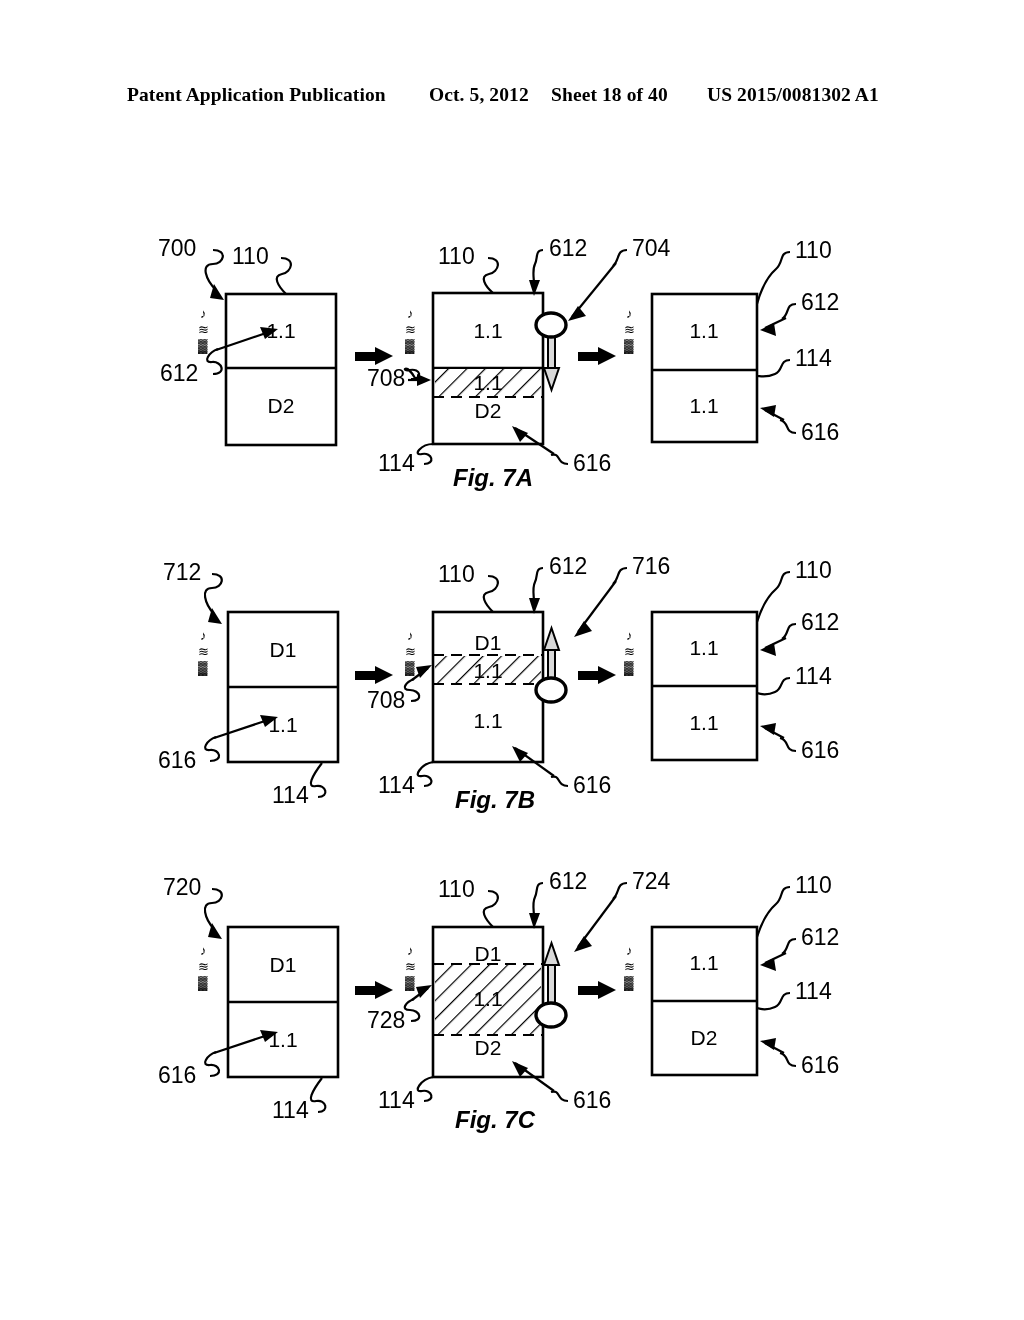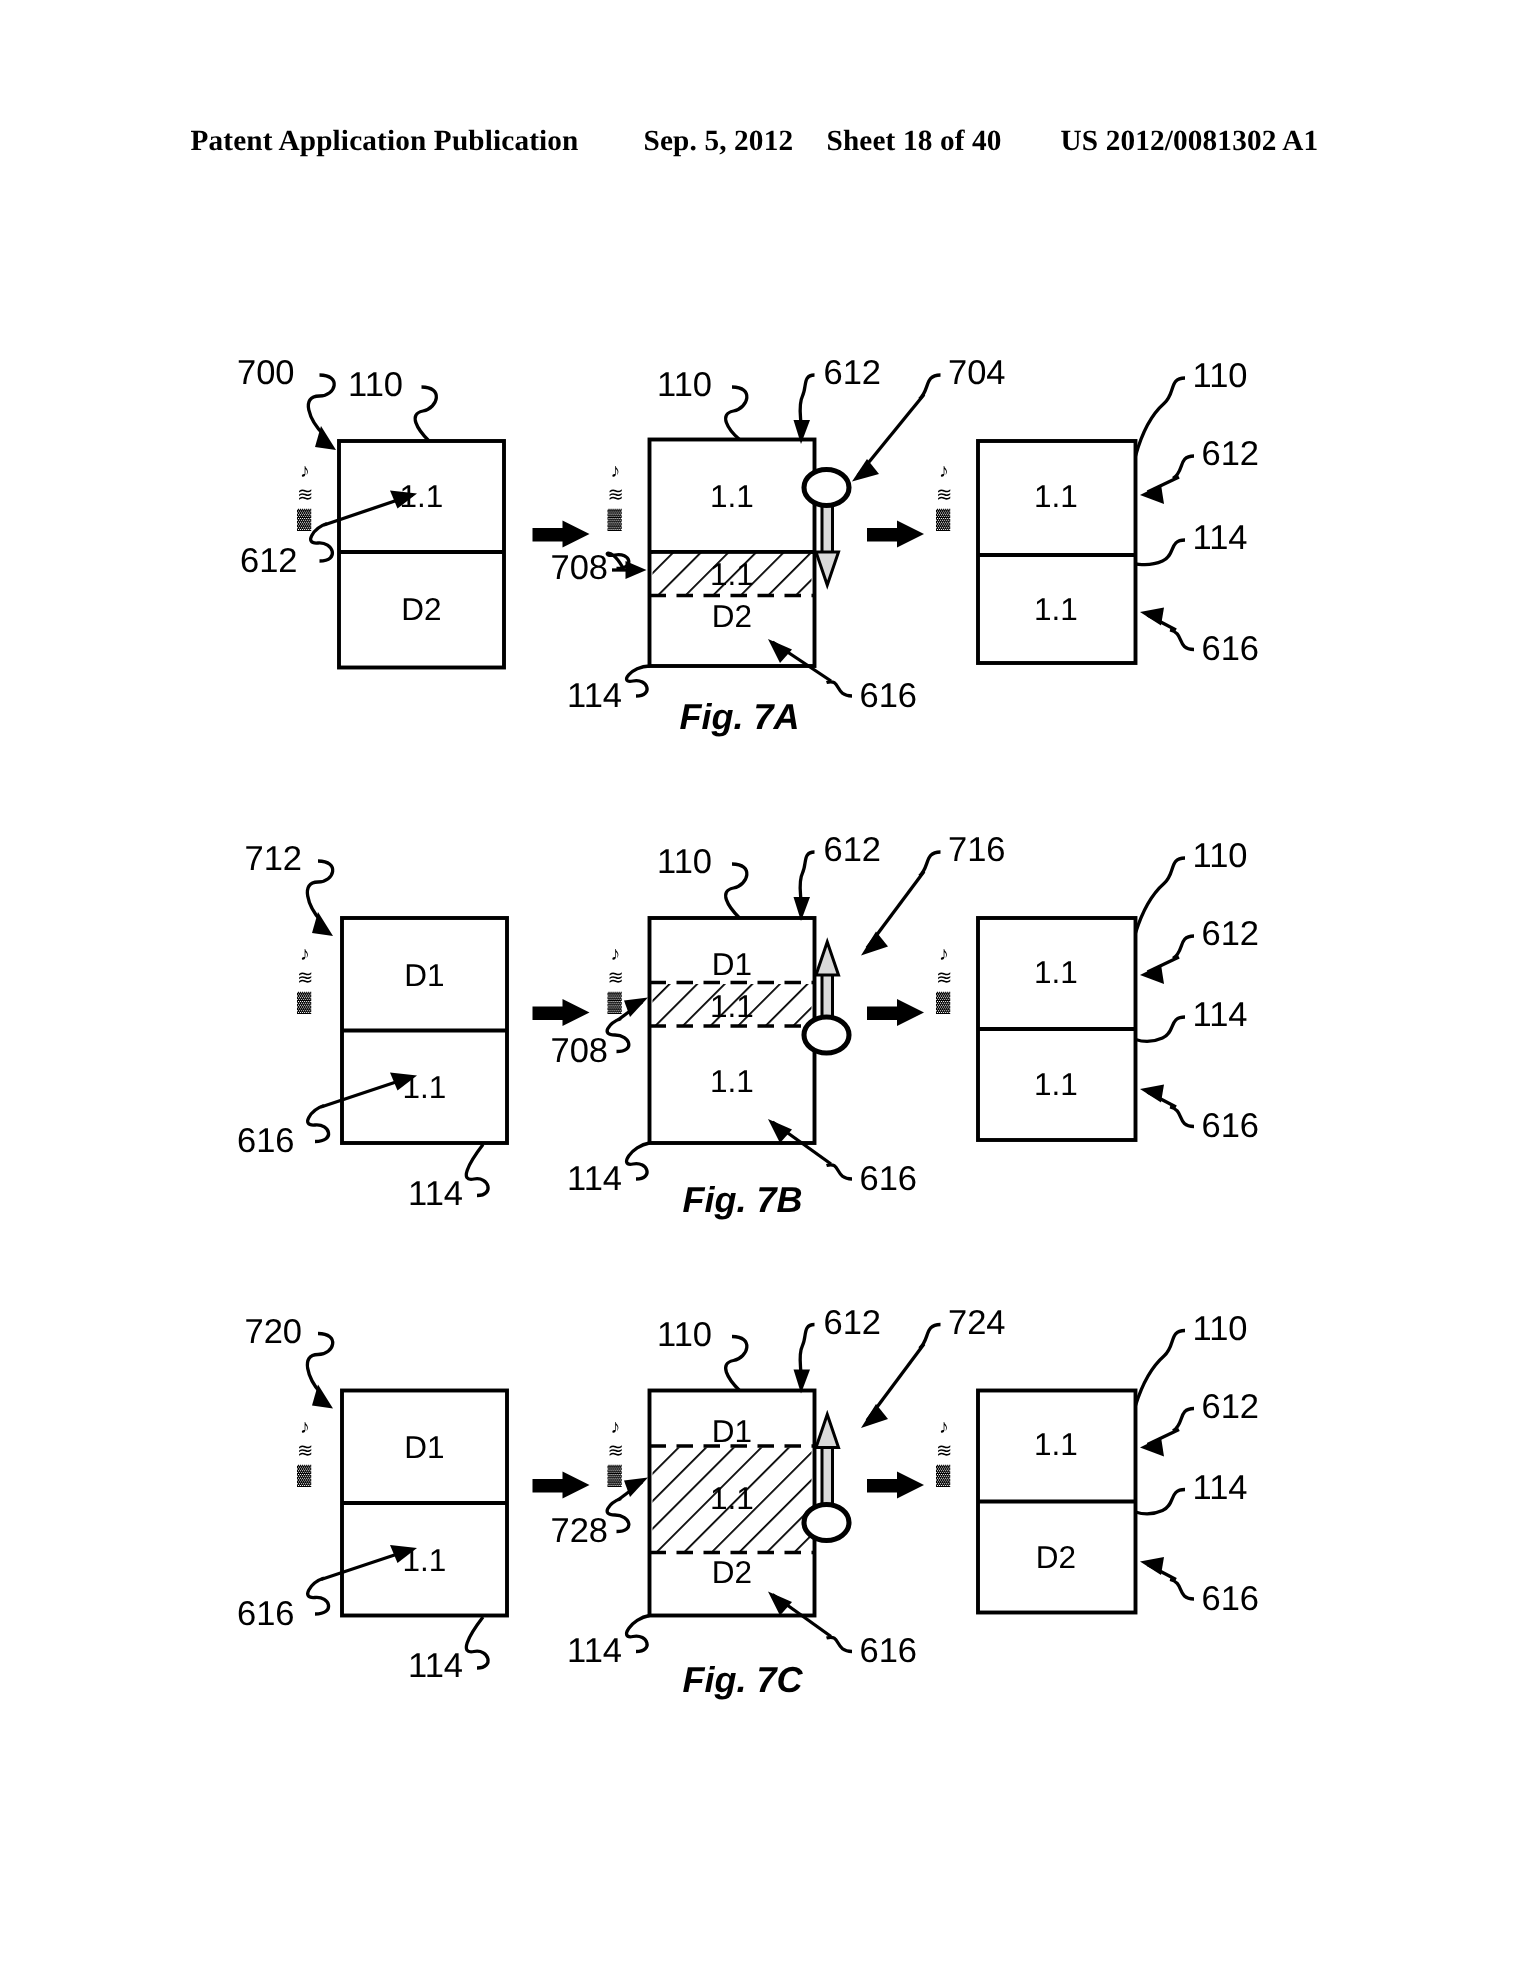--- a/index.html
+++ b/index.html
@@ -43,23 +43,23 @@
   .t-ref{font-size:23px;}
   .t-fig{font-family:"Liberation Sans", sans-serif;font-size:24px;font-weight:bold;font-style:italic;}
 </style>
 </head>
 <body>
 
 <div class="page">
 
   <div class="hdr">
     <span class="h1">Patent Application Publication</span>
-    <span class="h2">Sep. 5, 2012</span>
+    <span class="h2">Oct. 5, 2012</span>
     <span class="h3">Sheet 18 of 40</span>
-    <span class="h4">US 2012/0081302 A1</span>
+    <span class="h4">US 2015/0081302 A1</span>
   </div>
 
   <svg width="0" height="0" style="position:absolute" aria-hidden="true">
     <defs>
       <pattern id="hatchPat" patternUnits="userSpaceOnUse" width="13" height="13" patternTransform="rotate(45)">
         <rect width="13" height="13" fill="#ffffff"></rect>
         <line x1="0" y1="0" x2="0" y2="13" stroke="#000" stroke-width="2.4"></line>
       </pattern>
     </defs>
   </svg>

